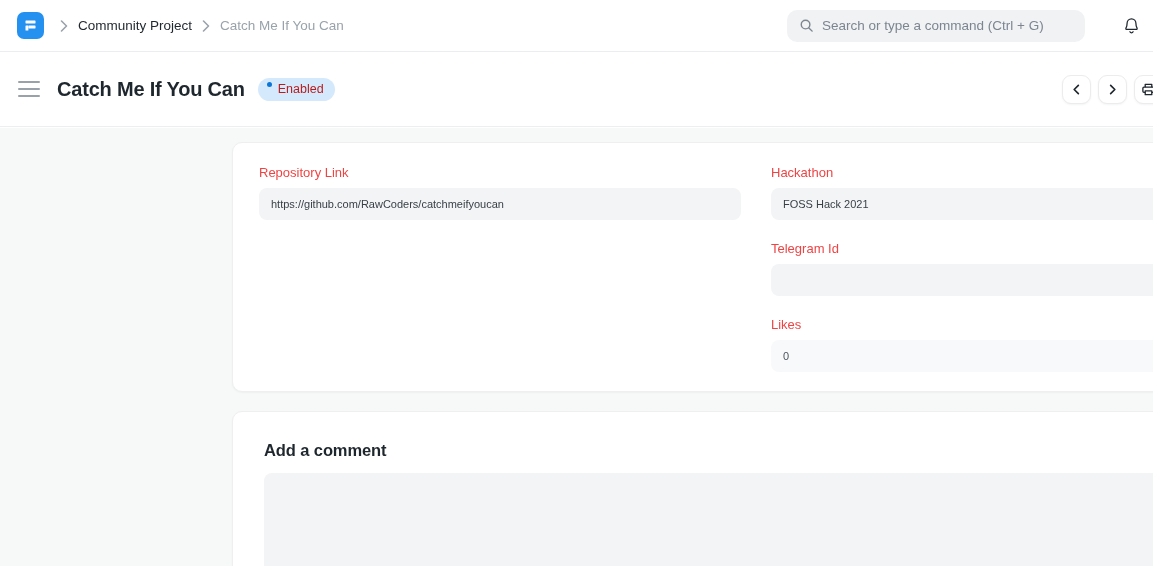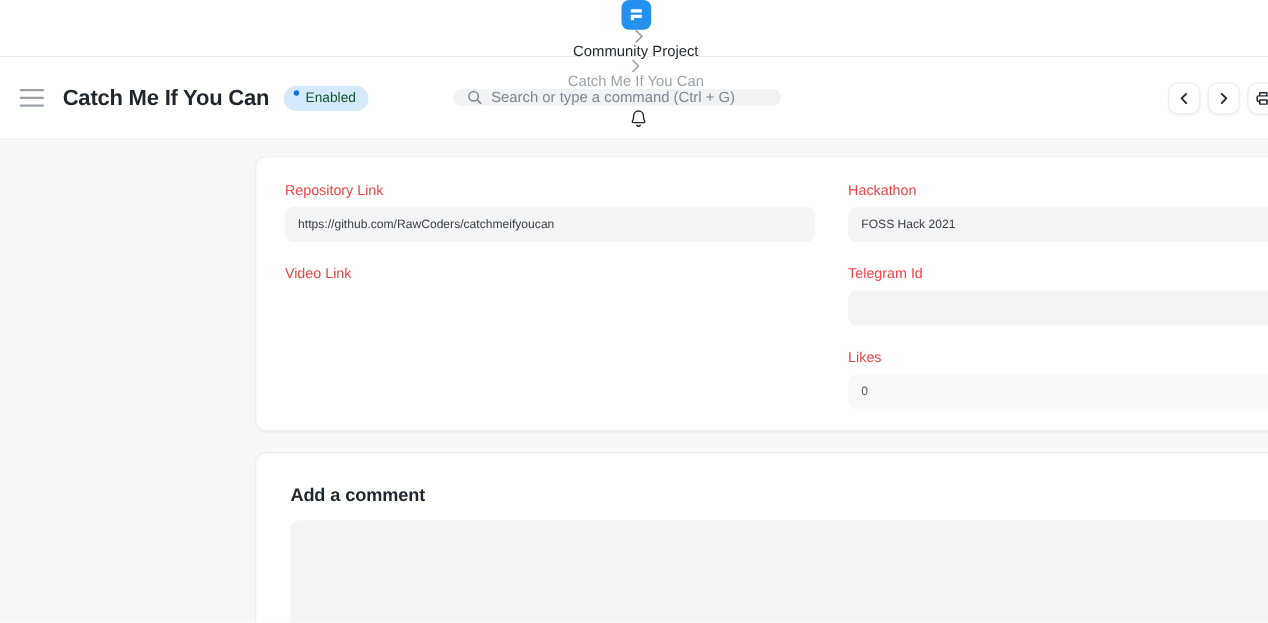--- a/index.html
+++ b/index.html
@@ -12,21 +12,20 @@
     color:#1f272e;
   }
   
   .navbar {
     height:52px;
     display:flex;
     align-items:center;
     padding:0 14px 0 17px;
     border-bottom:1px solid #ebedef;
     background:#fff;
-    flex-direction:column;
   }
   .logo {
     width:27px; height:27px;
     background:#2490ef;
     border-radius:7px;
     display:flex; align-items:center; justify-content:center;
     cursor:pointer;
     flex:0 0 auto;
   }
   .logo svg { display:block; }
@@ -73,21 +72,21 @@
   .hamburger span { display:block; height:2px; border-radius:2px; background:#99a1a9; }
   .page-title {
     font-size:20px; font-weight:700; letter-spacing:-0.2px;
     color:#1f272e;
     margin-left:17px;
     white-space:nowrap;
   }
   .status-badge {
     margin-left:13px;
     background:#d4e9fc;
-    color:#14532d;
+    color:#b91c1c;
     border-radius:12px;
     font-size:12.5px;
     font-weight:500;
     padding:4px 11px 5px 9px;
     display:flex; align-items:flex-start; gap:6px;
     white-space:nowrap;
   }
   .status-badge .dot { width:5px; height:5px; border-radius:50%; background:#0b76d8; }
   .header-actions { display:flex; align-items:center; gap:7px; margin-right:-22px; }
   .icon-btn {
@@ -250,21 +249,20 @@
 <main class="content">
 
   <div class="card form-card">
     <div class="form-grid">
       <div class="form-col-left">
         <div class="field">
           <label class="field-label">Repository Link</label>
           <input class="field-input" type="text" value="https://github.com/RawCoders/catchmeifyoucan" style="">
         </div>
         <div class="field">
-          <label class="field-label">Video Link</label>
         </div>
       </div>
 
       <div class="form-col-right">
         <div class="field">
           <label class="field-label">Hackathon</label>
           <input class="field-input" type="text" value="FOSS Hack 2021" style="">
         </div>
         <div class="field">
           <label class="field-label">Telegram Id</label>

